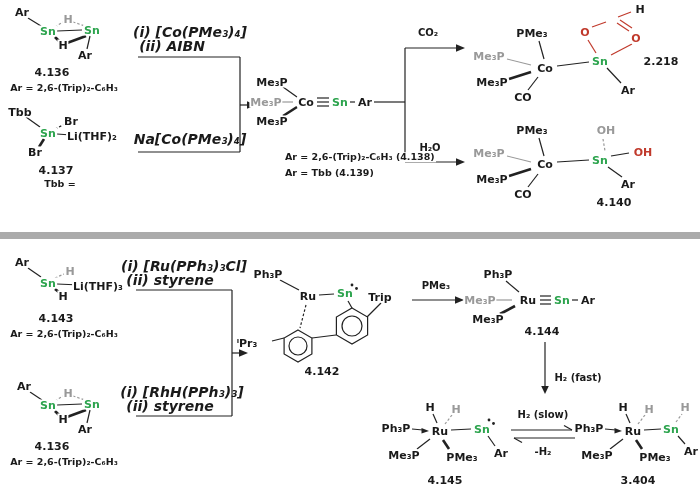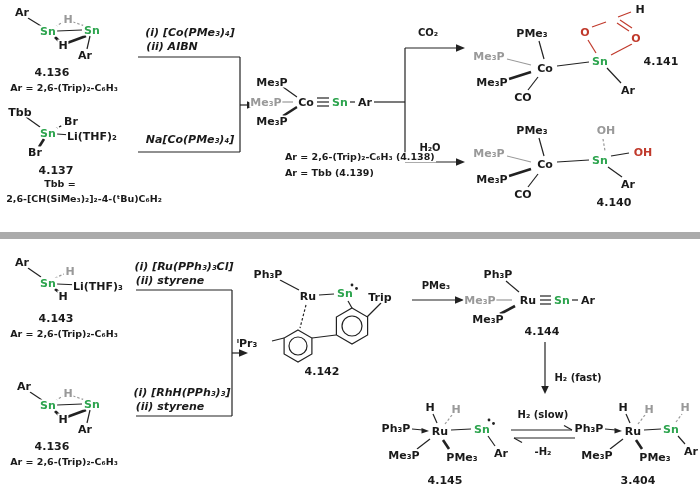--- a/index.html
+++ b/index.html
@@ -5,21 +5,21 @@
   html,body{margin:0;padding:0;background:#fff;}
   #scheme{position:relative;width:700px;height:500px;background:#fff;overflow:hidden;
           font-family:"DejaVu Sans",sans-serif;}
   #bonds{position:absolute;left:0;top:0;}
   .atom,.num,.def,.defL,.cond,.reagent{position:absolute;transform:translate(-50%,-50%);
      white-space:nowrap;color:#1a1a1a;background:#fff;padding:0 1px;line-height:1;}
   .atom{font-size:11px;font-weight:700;}
   .num{font-size:11px;font-weight:700;}
   .def{font-size:9.5px;font-weight:700;}
   .defL{font-size:9.5px;font-weight:700;transform:translate(0,-50%);margin-left:32px;}
-  .cond{font-size:11px;font-weight:600;font-style:italic;background:transparent;text-align:right;}
+  .cond{font-size:14px;font-weight:600;font-style:italic;background:transparent;text-align:right;}
   .reagent{font-size:10px;font-weight:700;background:transparent;}
   .sn{color:#2da44e;text-align:center;}
   .mut{color:#999999;}
   .red{color:#c0392b;}
   line,polygon,circle{stroke:#222;stroke-width:1.2;}
   .g{stroke:#999999;}
   .w{stroke-width:2.6;}
   .d{stroke-dasharray:2.5,2;}
   .r{stroke:#c0392b;}
   .hd{fill:#222;stroke:none;}
@@ -211,21 +211,20 @@
 <span class="cond" style="left:172px;top:46px">(ii) AIBN</span>
 <span class="cond" style="left:190px;top:139px">Na[Co(PMe₃)₄]</span>
 
 <span class="atom" style="left:20px;top:112px">Tbb</span>
 <span class="atom sn" style="left:48px;top:133px">Sn</span>
 <span class="atom" style="left:71px;top:121px">Br</span>
 <span class="atom" style="left:35px;top:152px">Br</span>
 <span class="atom" style="left:92px;top:136px">Li(THF)₂</span>
 <span class="num" style="left:56px;top:170px">4.137</span>
 <span class="def" style="left:60px;top:184px">Tbb =</span>
-<span class="def" style="left:84px;top:199px">2,6-[CH(SiMe₃)₂]₂-4-(ᵗBu)C₆H₂</span>
 
 <span class="atom" style="left:272px;top:82px">Me₃P</span>
 <span class="atom mut" style="left:266px;top:102px">Me₃P</span>
 <span class="atom" style="left:272px;top:121px">Me₃P</span>
 <span class="atom" style="left:306px;top:102px">Co</span>
 <span class="atom sn" style="left:340px;top:102px">Sn</span>
 <span class="atom" style="left:365px;top:102px">Ar</span>
 <span class="defL" style="left:252px;top:157px">Ar = 2,6-(Trip)₂-C₆H₃ (4.138)</span>
 <span class="defL" style="left:252px;top:173px">Ar = Tbb (4.139)</span>
 
@@ -235,21 +234,21 @@
 <span class="atom" style="left:532px;top:33px">PMe₃</span>
 <span class="atom mut" style="left:489px;top:56px">Me₃P</span>
 <span class="atom" style="left:492px;top:82px">Me₃P</span>
 <span class="atom" style="left:545px;top:68px">Co</span>
 <span class="atom" style="left:523px;top:97px">CO</span>
 <span class="atom sn" style="left:600px;top:61px">Sn</span>
 <span class="atom" style="left:628px;top:90px">Ar</span>
 <span class="atom red" style="left:585px;top:32px">O</span>
 <span class="atom red" style="left:636px;top:38px">O</span>
 <span class="atom" style="left:640px;top:9px">H</span>
-<span class="num" style="left:661px;top:61px">4.141</span>
+<span class="num" style="left:661px;top:61px">2.218</span>
 
 <span class="atom" style="left:532px;top:130px">PMe₃</span>
 <span class="atom mut" style="left:489px;top:153px">Me₃P</span>
 <span class="atom" style="left:492px;top:179px">Me₃P</span>
 <span class="atom" style="left:545px;top:164px">Co</span>
 <span class="atom" style="left:523px;top:194px">CO</span>
 <span class="atom sn" style="left:600px;top:160px">Sn</span>
 <span class="atom mut" style="left:606px;top:130px">OH</span>
 <span class="atom red" style="left:643px;top:152px">OH</span>
 <span class="atom" style="left:628px;top:184px">Ar</span>

